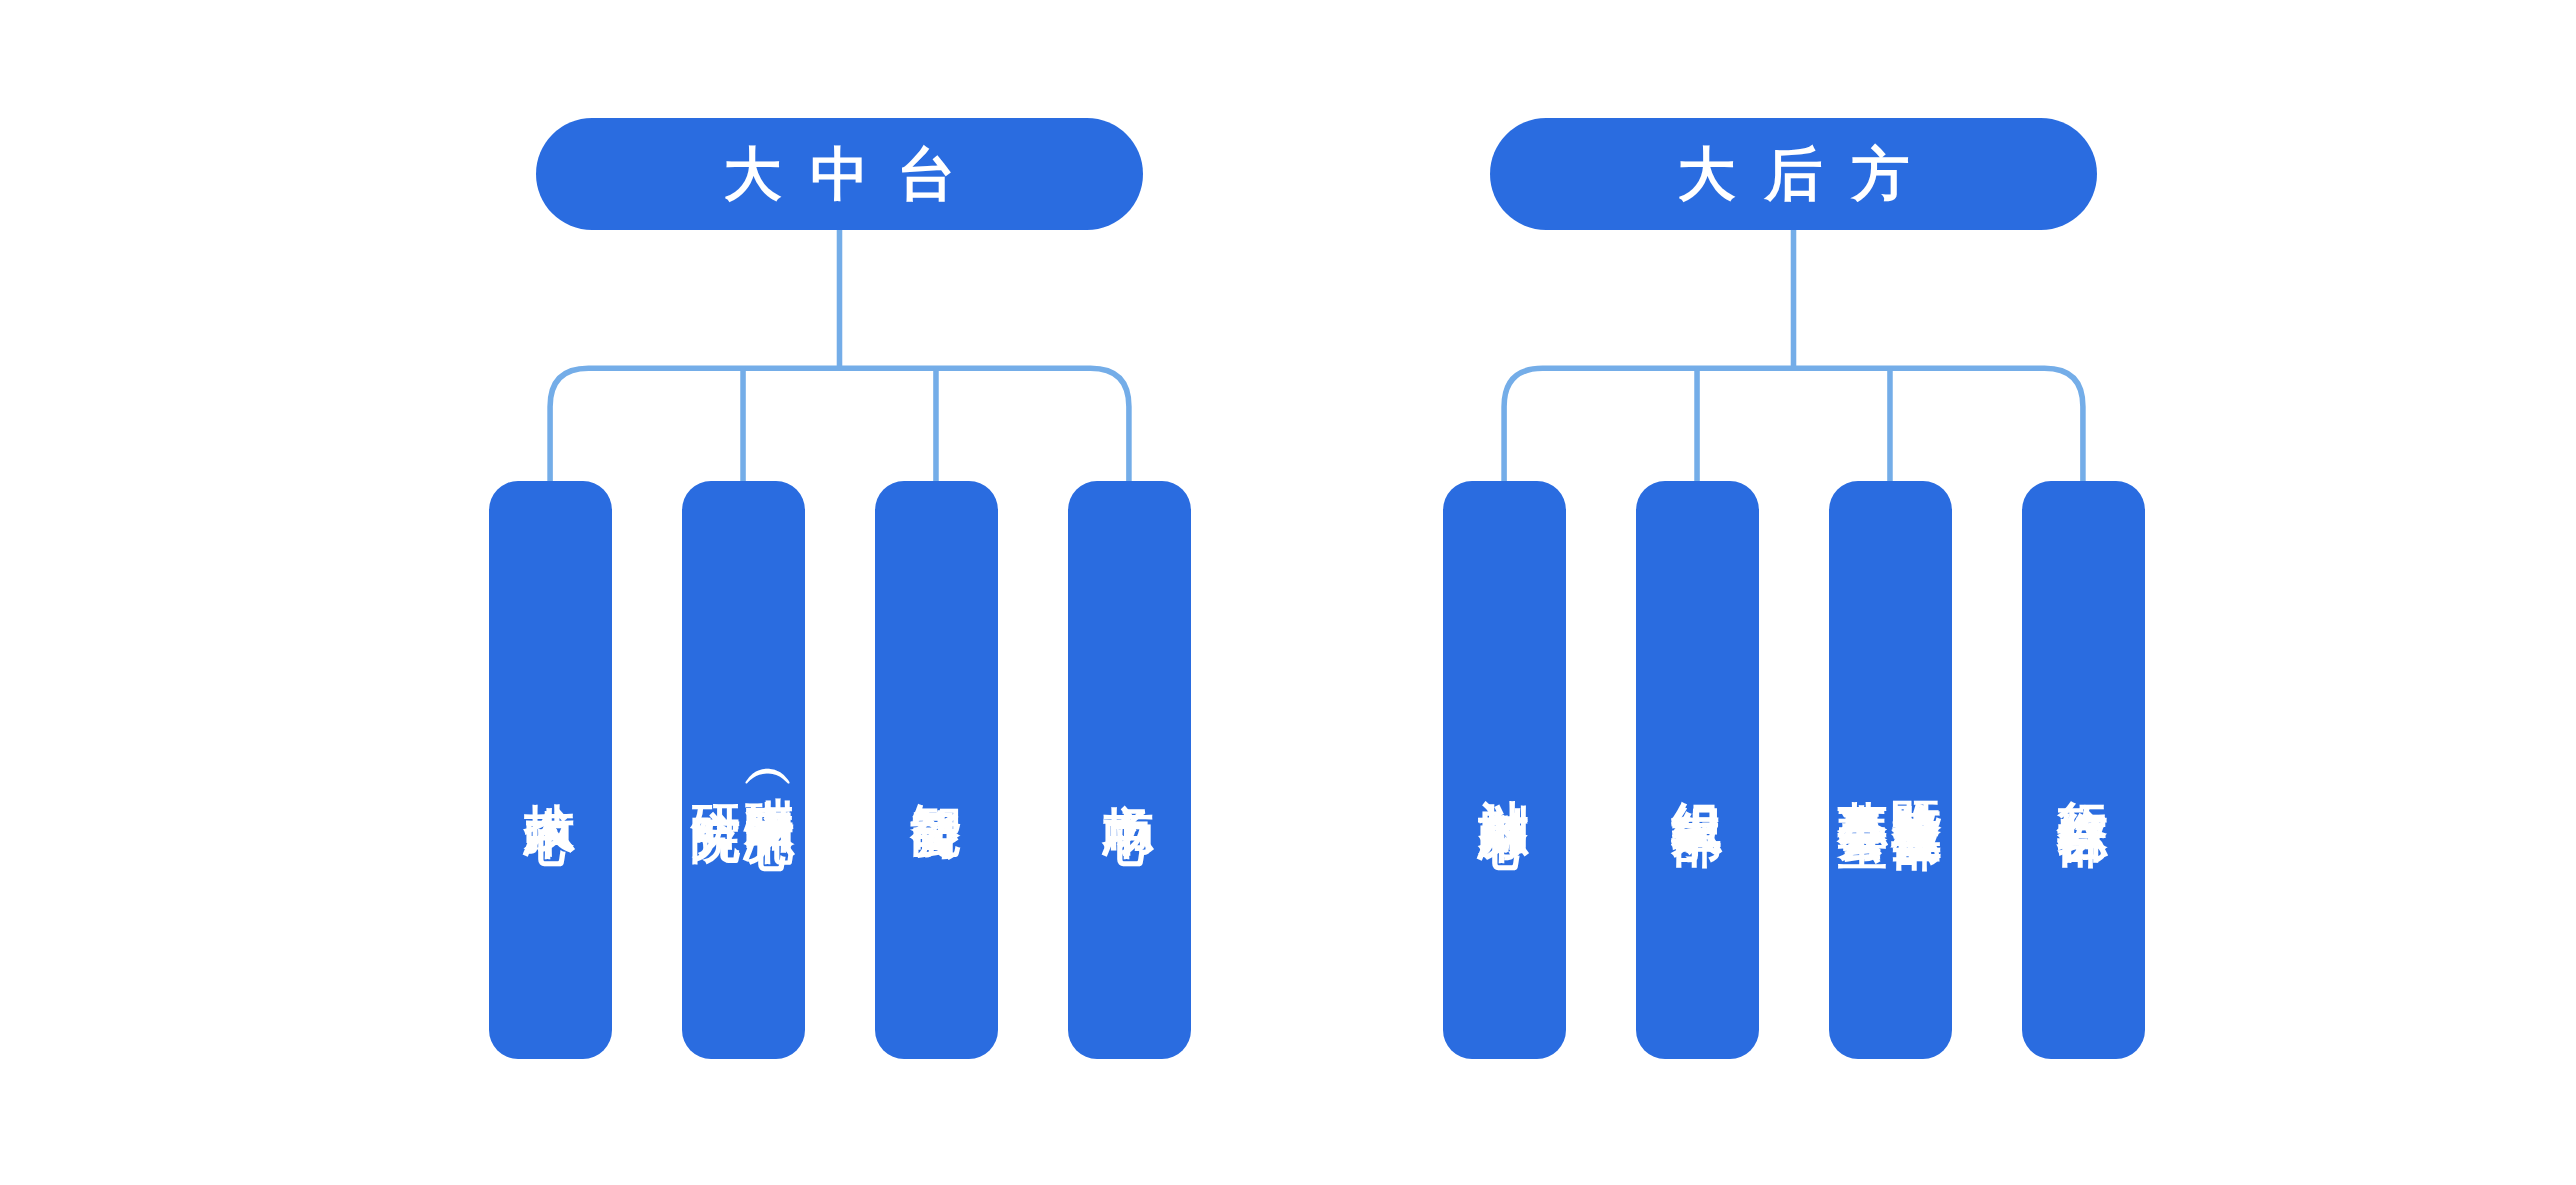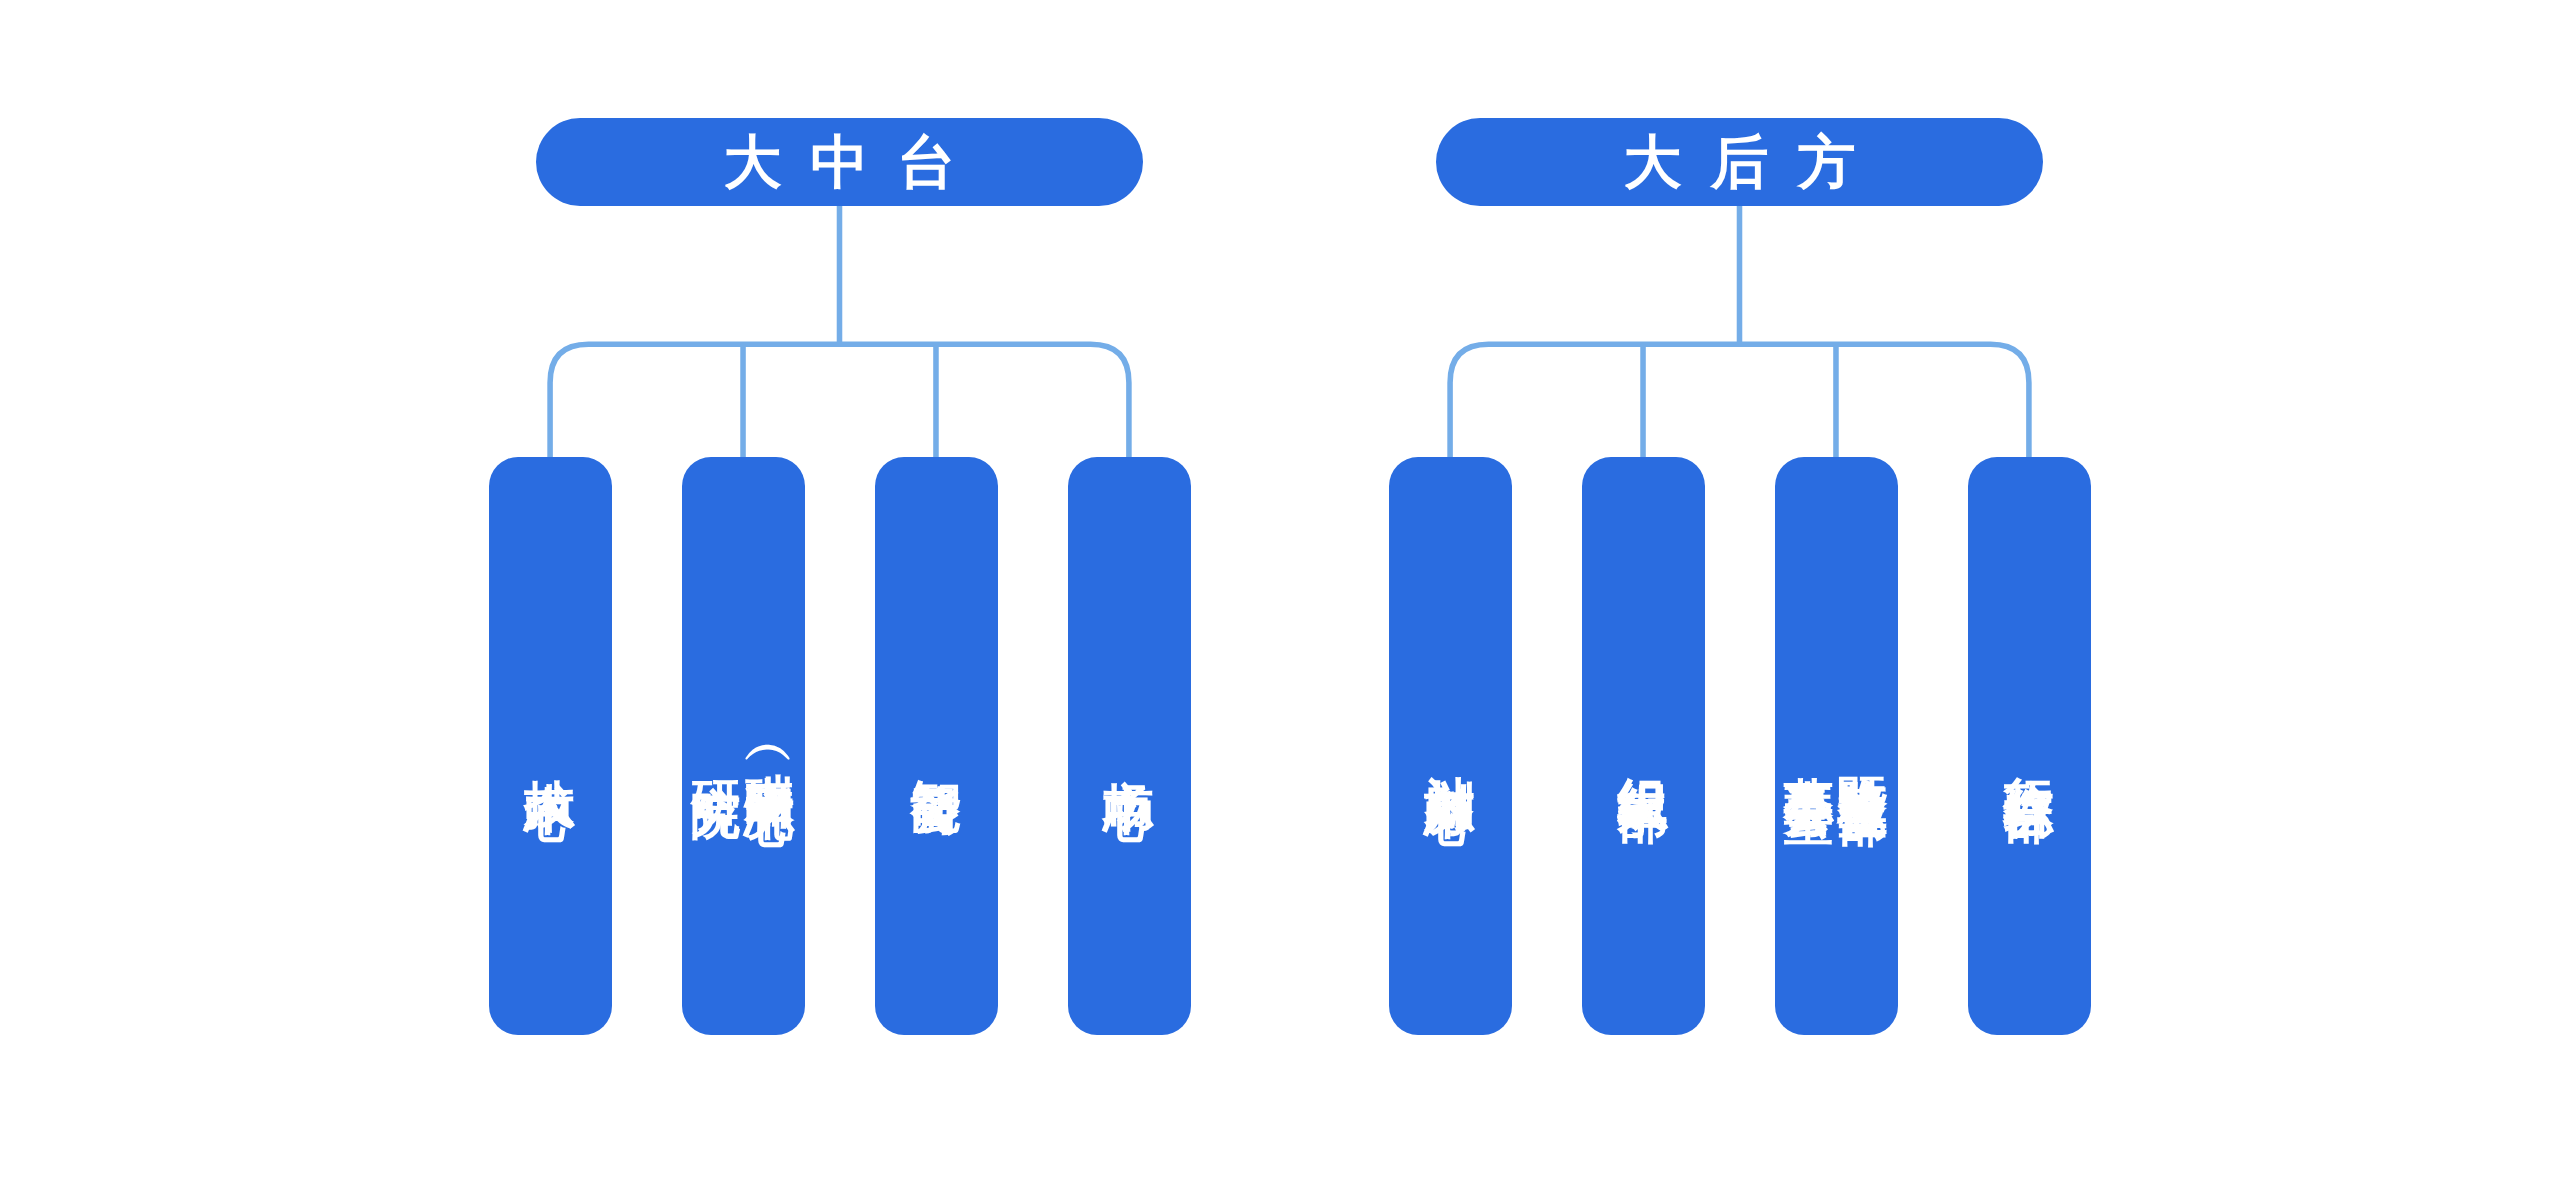--- a/index.html
+++ b/index.html
@@ -16,25 +16,25 @@
   }
   .group {
     position: absolute;
     top: 118px;
     width: 703px;
     display: flex;
     flex-direction: column;
     align-items: center;
   }
   .group-left  { left: 488px; }
-  .group-right { left: 1388px; }
+  .group-right { left: 1442px; }
 
   .pill {
     width: 607px;
-    height: 88px;
+    height: 112px;
     border-radius: 60px;
     background: var(--node-fill, #2a6ce0);
     display: flex;
     align-items: center;
     justify-content: center;
     box-sizing: border-box;
     flex: none;
   }
   .pill-label {
     color: var(--label-text, #ffffff);

